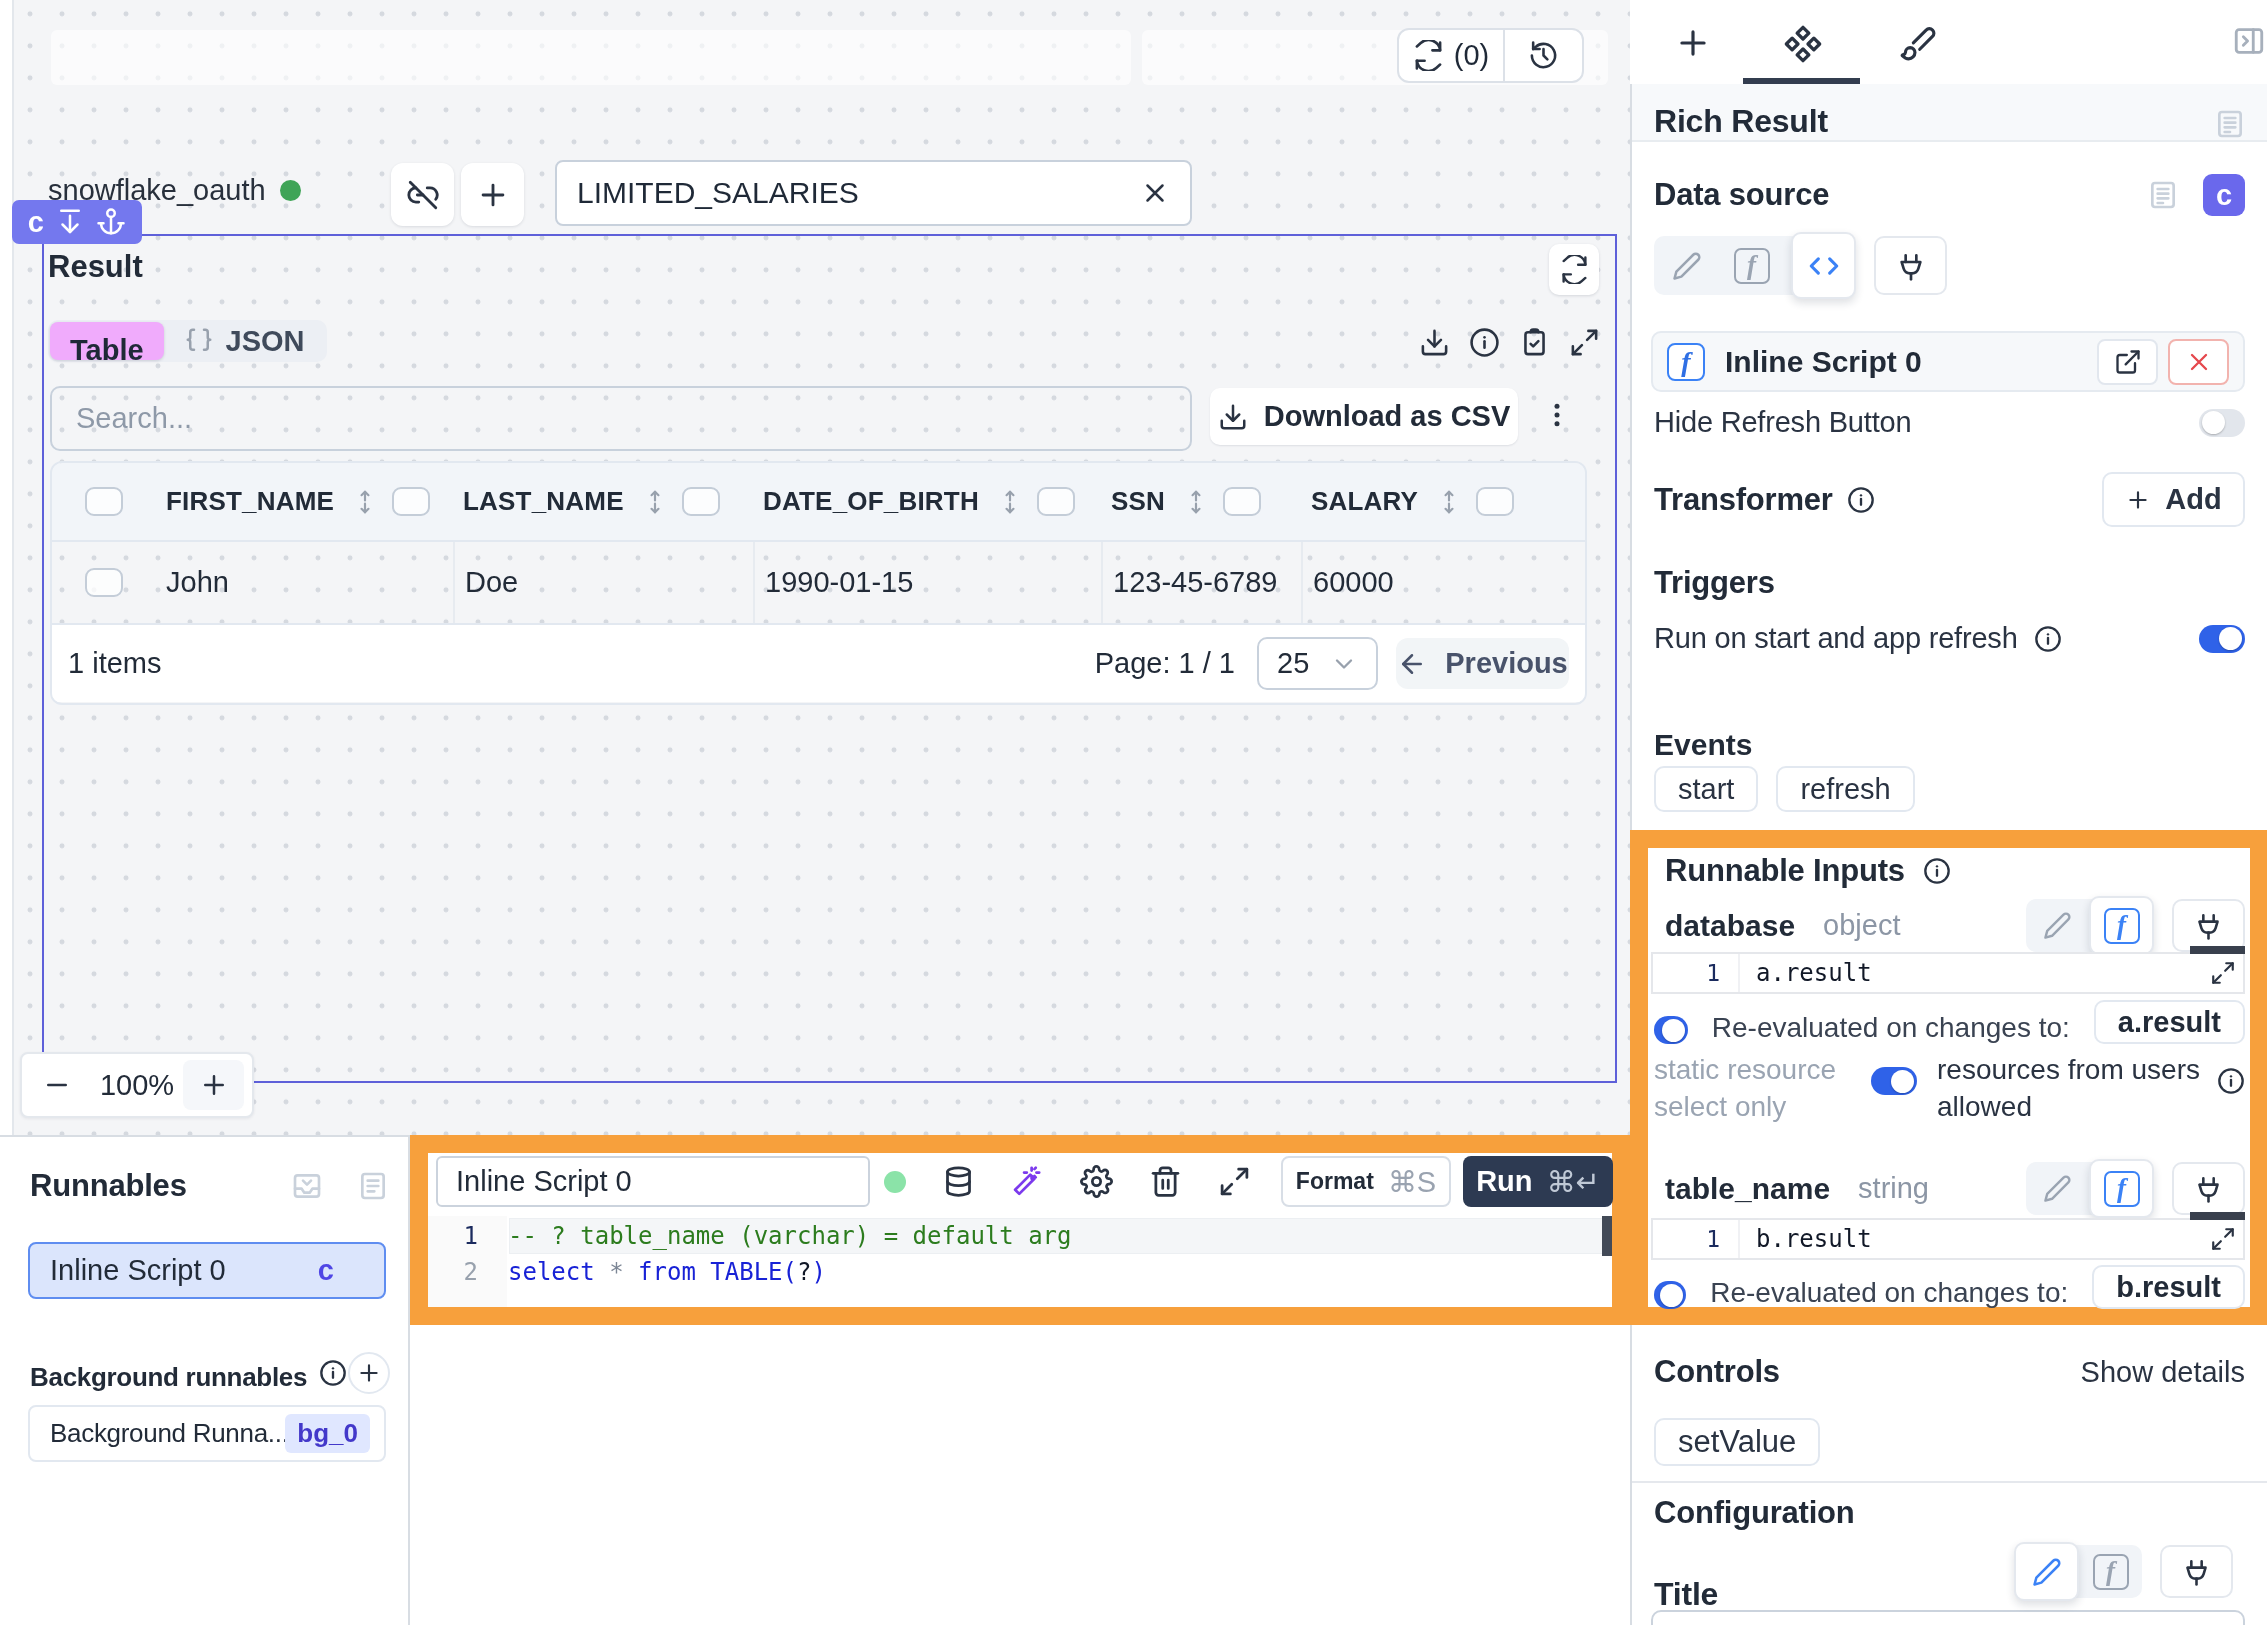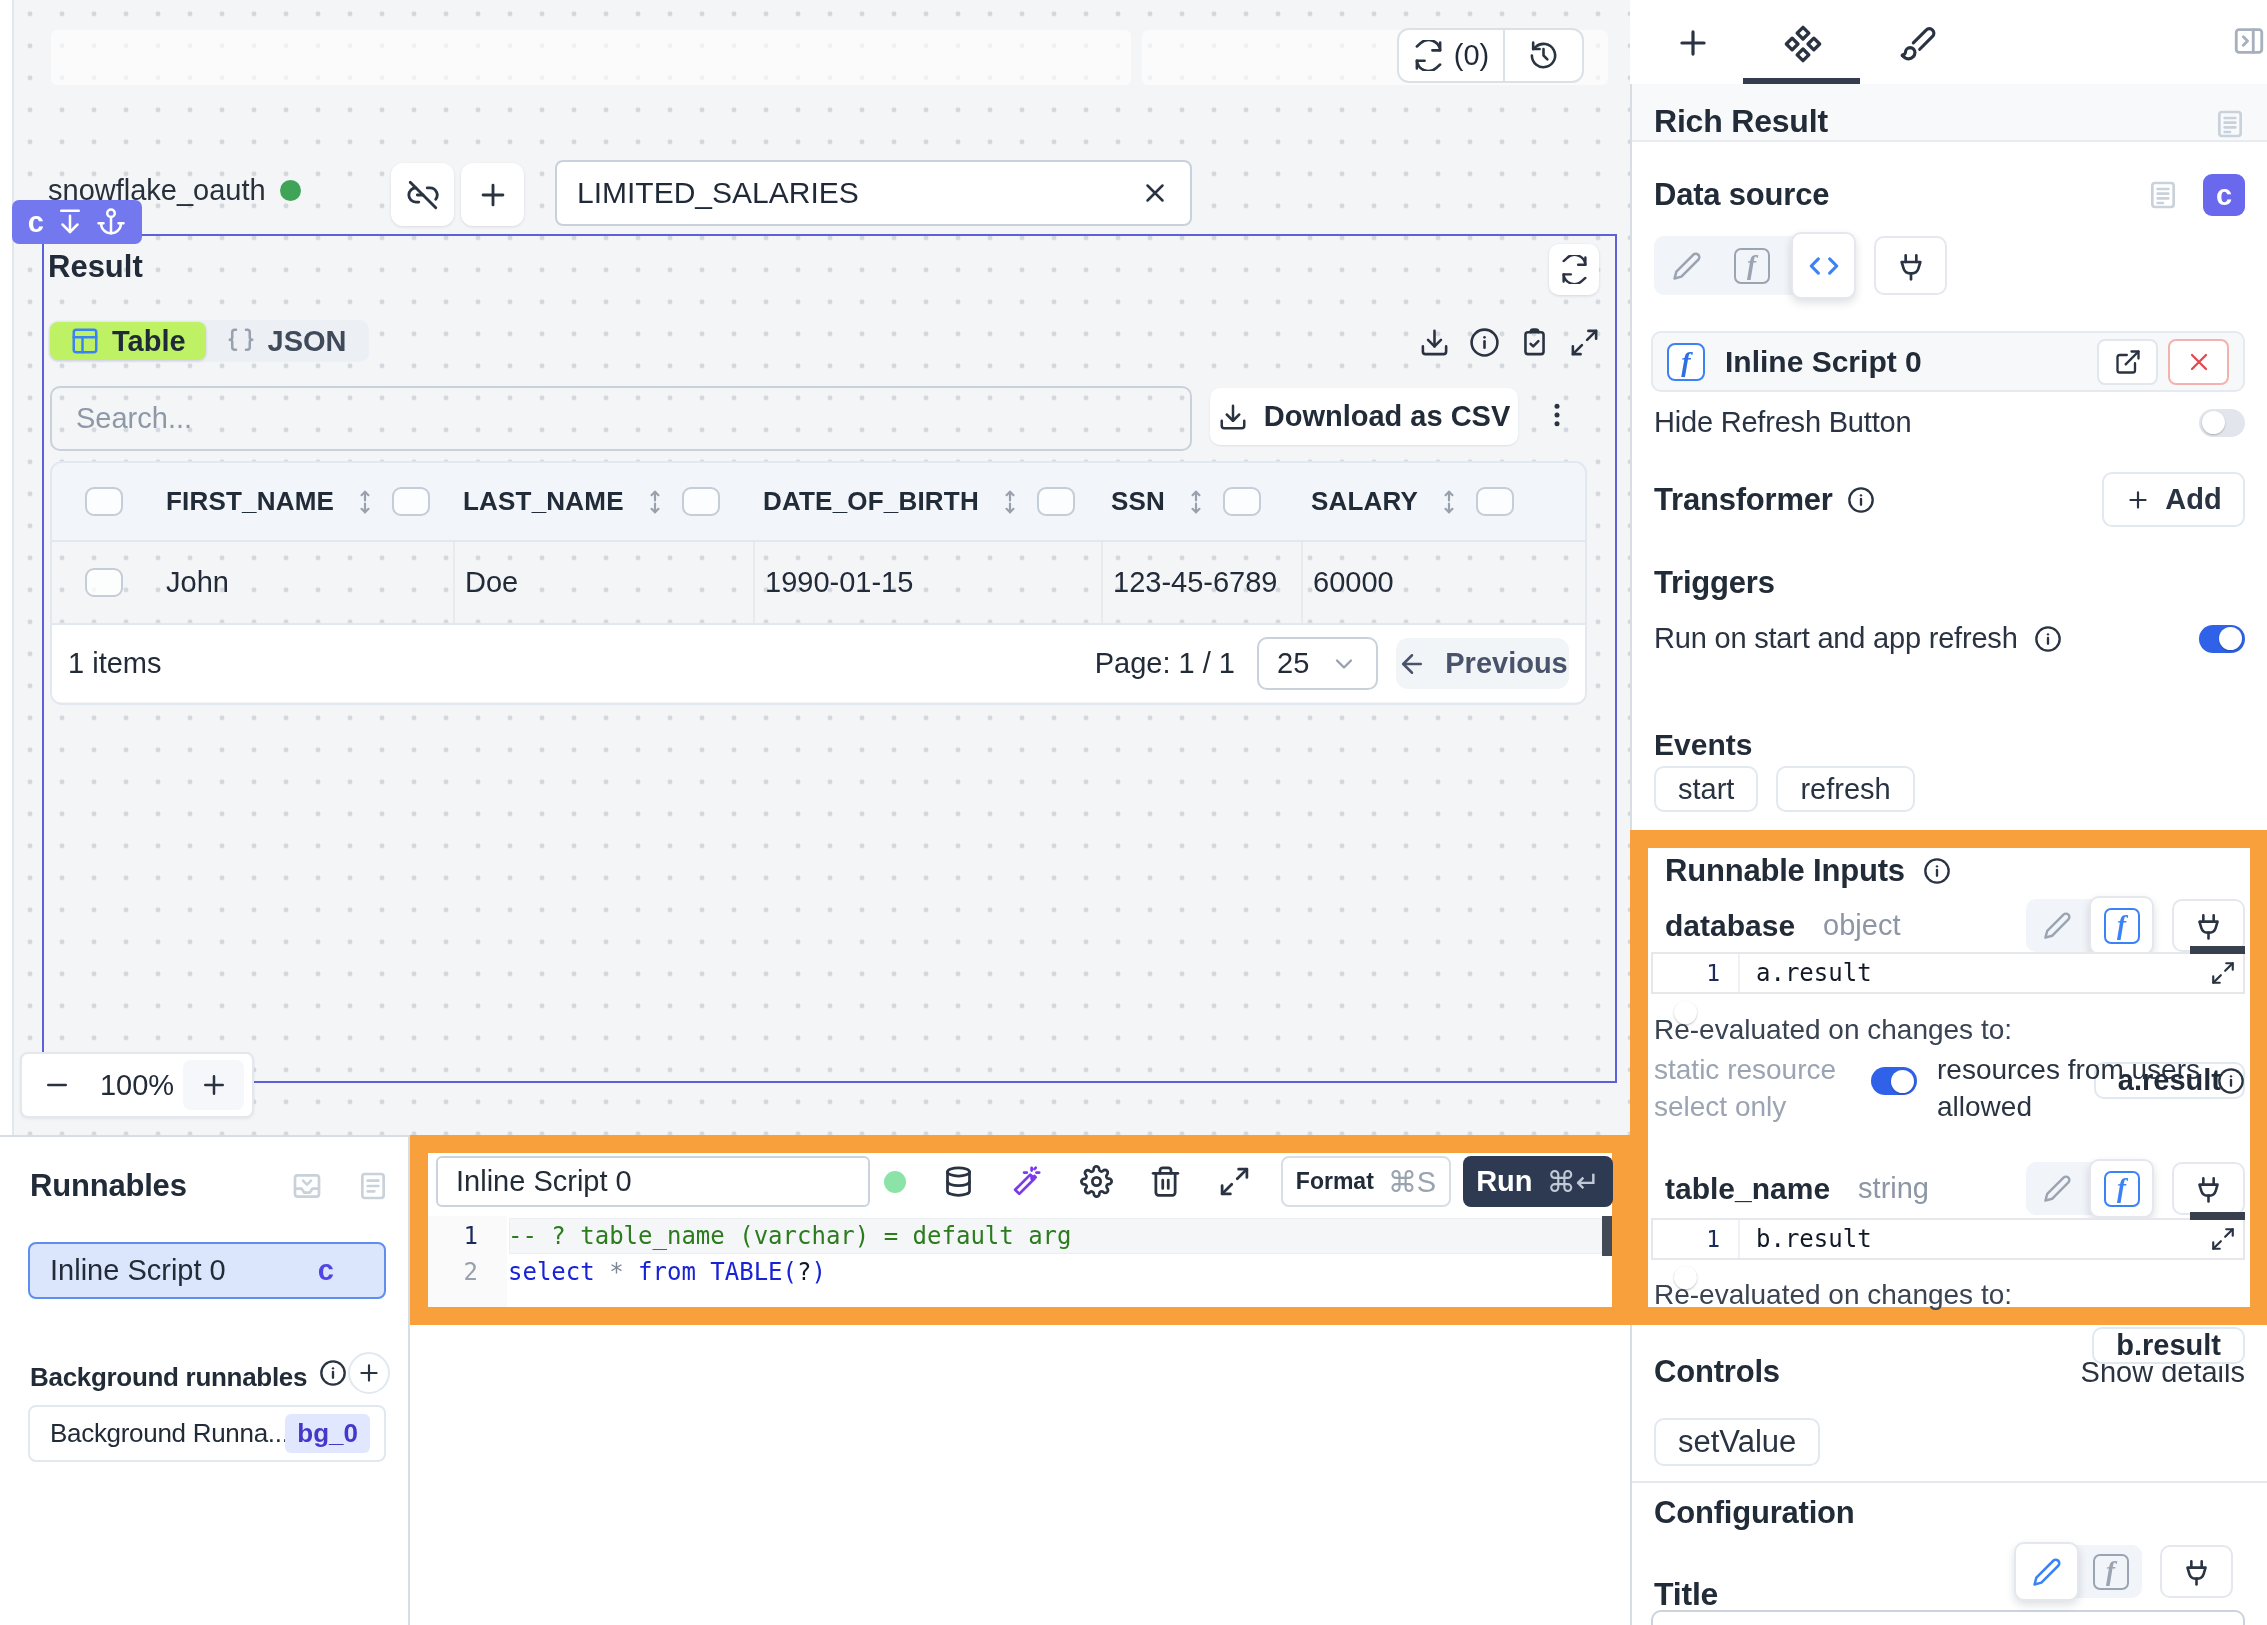--- a/index.html
+++ b/index.html
@@ -35,21 +35,21 @@
   #selection-toolbar { left:12px; top:200px; width:130px; height:44px; background:#7478EE; border-radius:7px; display:flex; align-items:center; justify-content:space-around; padding:0 10px; z-index:5; }
   #selection-toolbar .sel-badge { color:#fff; font-weight:700; font-size:29px; }
 
   #component { left:28px; top:234px; width:1575px; height:849px; border:2.5px solid #5E60D9; background:transparent; }
 
   #result-title { left:34px; top:249px; font-size:31px; font-weight:700; color:#222B38; }
   #card-refresh-btn { left:1548px; top:244px; width:50px; height:51px; background:#fff; border-radius:10px; box-shadow:0 1px 3px rgba(23,32,55,.14); display:flex; align-items:center; justify-content:center; }
 
   #view-tabs { left:48px; top:320px; height:42px; background:#ECEFF4; border-radius:10px; display:flex; align-items:center; padding:0 2px; }
   .view-tab { display:flex; align-items:center; gap:12px; padding:0 20px; height:38px; border-radius:8px; font-size:29px; font-weight:700; }
-  .view-tab.active { background:#bef264; color:#1F2937; box-shadow:0 1px 3px rgba(23,32,55,.16); }
+  .view-tab.active { background:#f0abfc; color:#1F2937; box-shadow:0 1px 3px rgba(23,32,55,.16);flex-direction:column; }
   .view-tab.inactive { color:#3F4A5B; }
 
   #card-icons { left:1396px; top:327px; display:flex; gap:19px; align-items:center; }
 
   #search-input { left:50px; top:386px; width:1142px; height:65px; border:2px solid #C8D1DC; border-radius:10px; display:flex; align-items:center; padding:0 24px; background:transparent; }
   #search-input .ph { font-size:29px; color:#8E99A8; }
   #download-csv-btn { left:1196px; top:388px; width:308px; white-space:nowrap; height:57px; background:#fff; border-radius:10px; box-shadow:0 1px 2px rgba(23,32,55,.10); display:flex; align-items:center; justify-content:center; gap:16px; }
   #download-csv-btn .lbl { font-size:29px; font-weight:700; color:#222B38; }
   #kebab-btn { left:1540px; top:390px; width:32px; height:50px; display:flex; align-items:center; justify-content:center; }
 
@@ -177,21 +177,21 @@
   #input1-head { left:1665px; top:899px; }
   #input2-head { left:1665px; top:1162px; }
   .ih-seg { margin-left:auto; }
   .code-box { left:1651px; width:594px; height:42px; border:2px solid #E5E7EB; display:flex; align-items:center; font-family:"DejaVu Sans Mono",monospace; background:#fff; z-index:4; }
   .code-box .gut { width:87px; height:100%; background:#fff; border-right:2px solid #F0F1F4; display:flex; align-items:center; justify-content:flex-end; padding-right:18px; font-size:23px; color:#1B2B5E; }
   .code-box .expr { font-size:24px; color:#111827; padding-left:16px; flex:1; }
   .code-box .exp-btn { width:40px; height:38px; display:flex; align-items:center; justify-content:center; }
   .code-box .mini-scroll { position:absolute; right:-2px; top:-8px; width:55px; height:8px; background:#39404D; }
   #input1-code { top:952px; }
   #input2-code { top:1218px; }
-  .reeval-row { left:1654px; width:591px; display:flex; align-items:flex-start; gap:16px; z-index:4;flex-direction:column; }
+  .reeval-row { left:1654px; width:591px; display:flex; align-items:flex-end; gap:24px; z-index:4; }
   .reeval-row .lbl { font-size:28px; color:#3A4352; white-space:nowrap; }
   #reeval-1 { top:998px; height:46px; }
   #reeval-2 { top:1263px; height:46px; }
   #static-row { left:1654px; top:1051px; width:591px; display:flex; align-items:flex-start; z-index:4; }
   #static-row { position:absolute; }
   #static-row .left { width:203px; font-size:28px; color:#9AA4B2; line-height:37px; }
   #static-row .mid { margin-top:16px; margin-left:14px; flex-shrink:0; }
   #static-row .right { margin-left:20px; width:287px; font-size:28px; color:#2A3342; line-height:37px; }
   #static-row .info { position:absolute; right:0; top:16px; }
 

